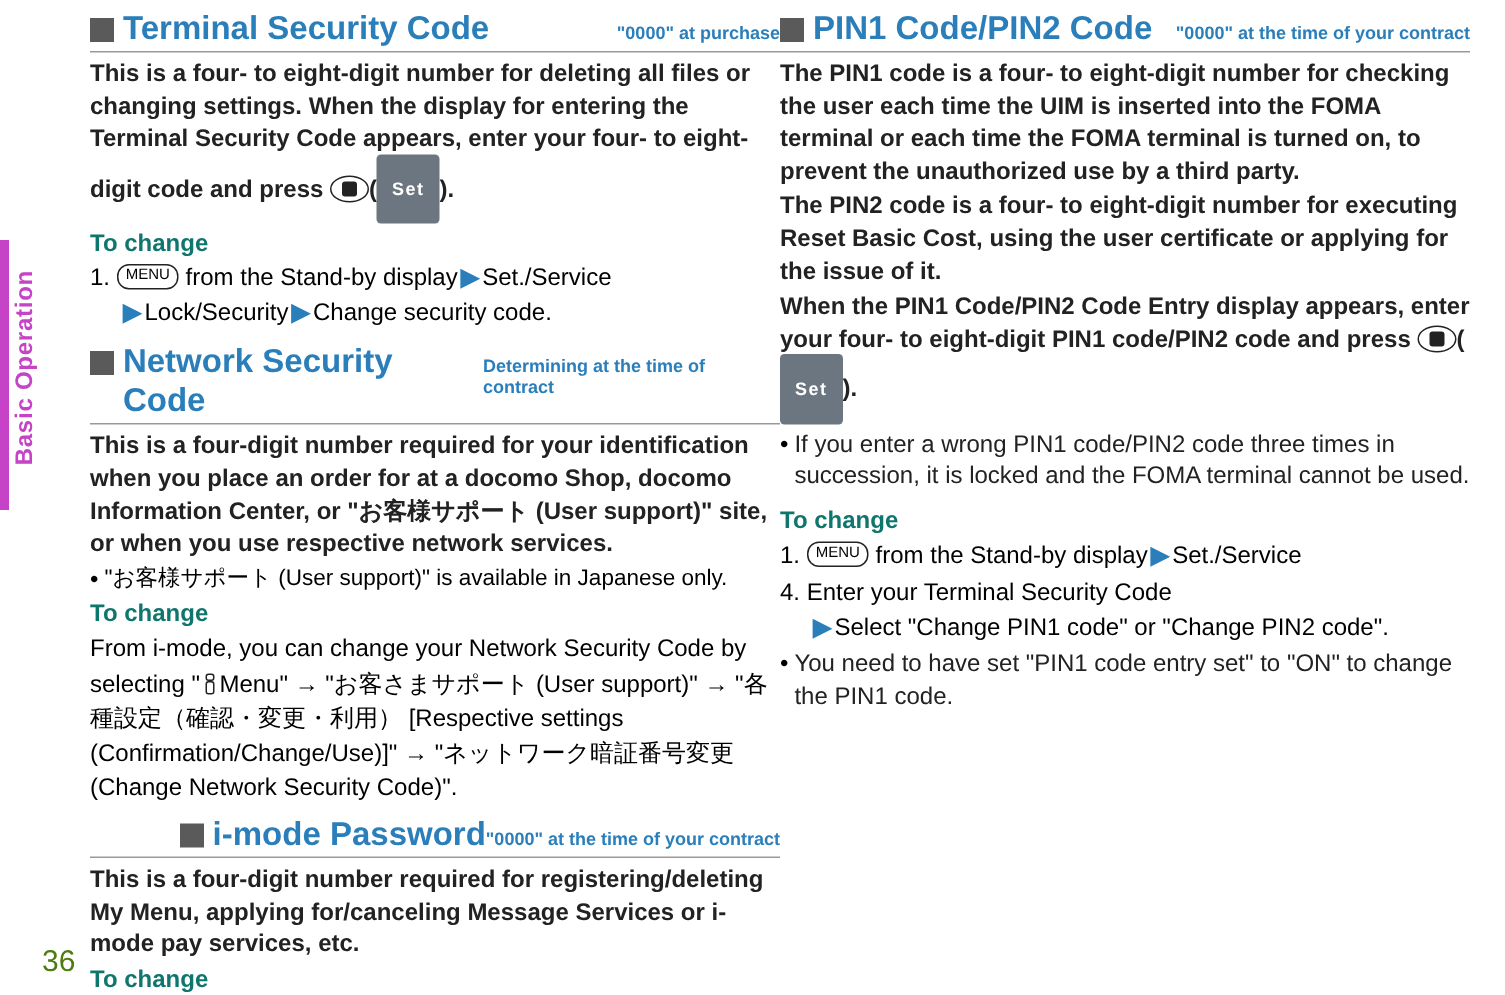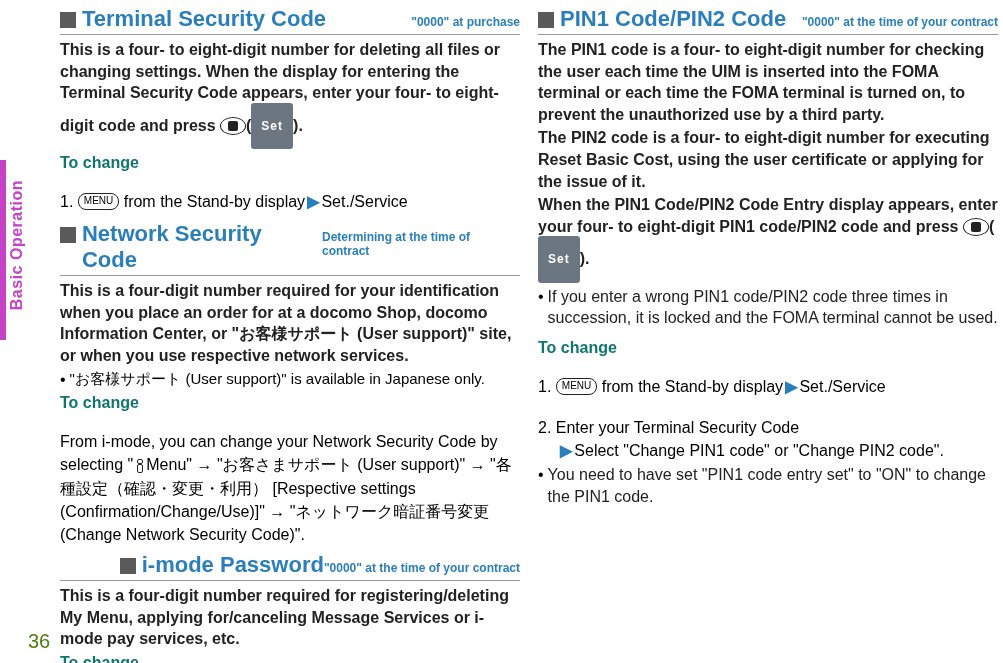--- a/index.html
+++ b/index.html
@@ -48,21 +48,20 @@
       font-weight: normal;
       color: #4d7c0f;
     }
     .cols {
       position: absolute;
       left: 60px;
       top: 0;
       right: 0;
       bottom: 0;
       display: flex;
-      gap: 18px;
       padding-top: 4px;
     }
     .col { width: 460px; }
     .section-header {
       display: flex;
       align-items: baseline;
       justify-content: space-between;
       border-bottom: 1px solid #999;
       padding-bottom: 2px;
       margin-top: 2px;
@@ -96,21 +95,21 @@
       color: #222;
       margin-top: 4px;
     }
     .bold { font-weight: bold; }
     .tochange {
       color: #0f766e;
       font-weight: bold;
       font-size: 16px;
       margin-top: 4px;
     }
-    .step { margin-top: 18px; font-size: 16px; line-height: 1.45; }
+    .step { margin-top: 2px; font-size: 16px; line-height: 1.45; }
     .menu-key {
       display: inline-block;
       border: 1.2px solid #222;
       border-radius: 8px;
       padding: 0 5px;
       font-size: 10px;
       font-weight: normal;
       vertical-align: middle;
       position: relative;
       top: -1px;
@@ -198,20 +197,21 @@
       <span class="badge">"0000" at purchase</span>
     </div>
     <div class="body bold">
       <span>This is a four- to eight-digit number for deleting all files or changing settings. When the display for entering the Terminal Security Code appears, enter your four- to eight-digit code and press </span><span class="oval-btn">
           <span class="oval-dot"></span>
         </span><b>(</b><span class="set-pill">Set</span><b>).</b>
     </div>
     <div class="tochange">To change</div>
     <div class="step">
       <span>1. </span><span class="menu-key">MENU</span><span> from the Stand-by display</span><span class="arrow">▶</span><span>Set./Service</span><br>
+      <span class="indent"><span class="arrow">▶</span><span>Lock/Security</span><span class="arrow">▶</span><span>Change security code.</span></span>
     </div>
 
     <div class="section-header" style="margin-top:8px;">
       <div class="section-title">
         <span class="sq"></span>
         <span class="title-text">Network Security Code</span>
       </div>
       <span class="badge">Determining at the time of contract</span>
     </div>
     <div class="body bold">This is a four-digit number required for your identification when you place an order for at a docomo Shop, docomo Information Center, or "お客様サポート (User support)" site, or when you use respective network services.</div>
@@ -256,21 +256,21 @@
     </div>
     <div class="bullet-line">
       <span class="bullet-dot">•</span>
       <span class="body" style="margin-top:0;">If you enter a wrong PIN1 code/PIN2 code three times in succession, it is locked and the FOMA terminal cannot be used.</span>
     </div>
     <div class="tochange" style="margin-top:10px;">To change</div>
     <div class="step">
       <span>1. </span><span class="menu-key">MENU</span><span> from the Stand-by display</span><span class="arrow">▶</span><span>Set./Service</span><br>
     </div>
     <div class="step">
-      <span>2. Enter your Terminal Security Code</span><br>
+      <span>4. Enter your Terminal Security Code</span><br>
       <span class="indent"><span class="arrow">▶</span><span>Select "Change PIN1 code" or "Change PIN2 code".</span></span>
     </div>
     <div class="bullet-line">
       <span class="bullet-dot">•</span>
       <span class="body" style="margin-top:0;">You need to have set "PIN1 code entry set" to "ON" to change the PIN1 code.</span>
     </div>
   </div>
 </div>
 
 </body></html>

